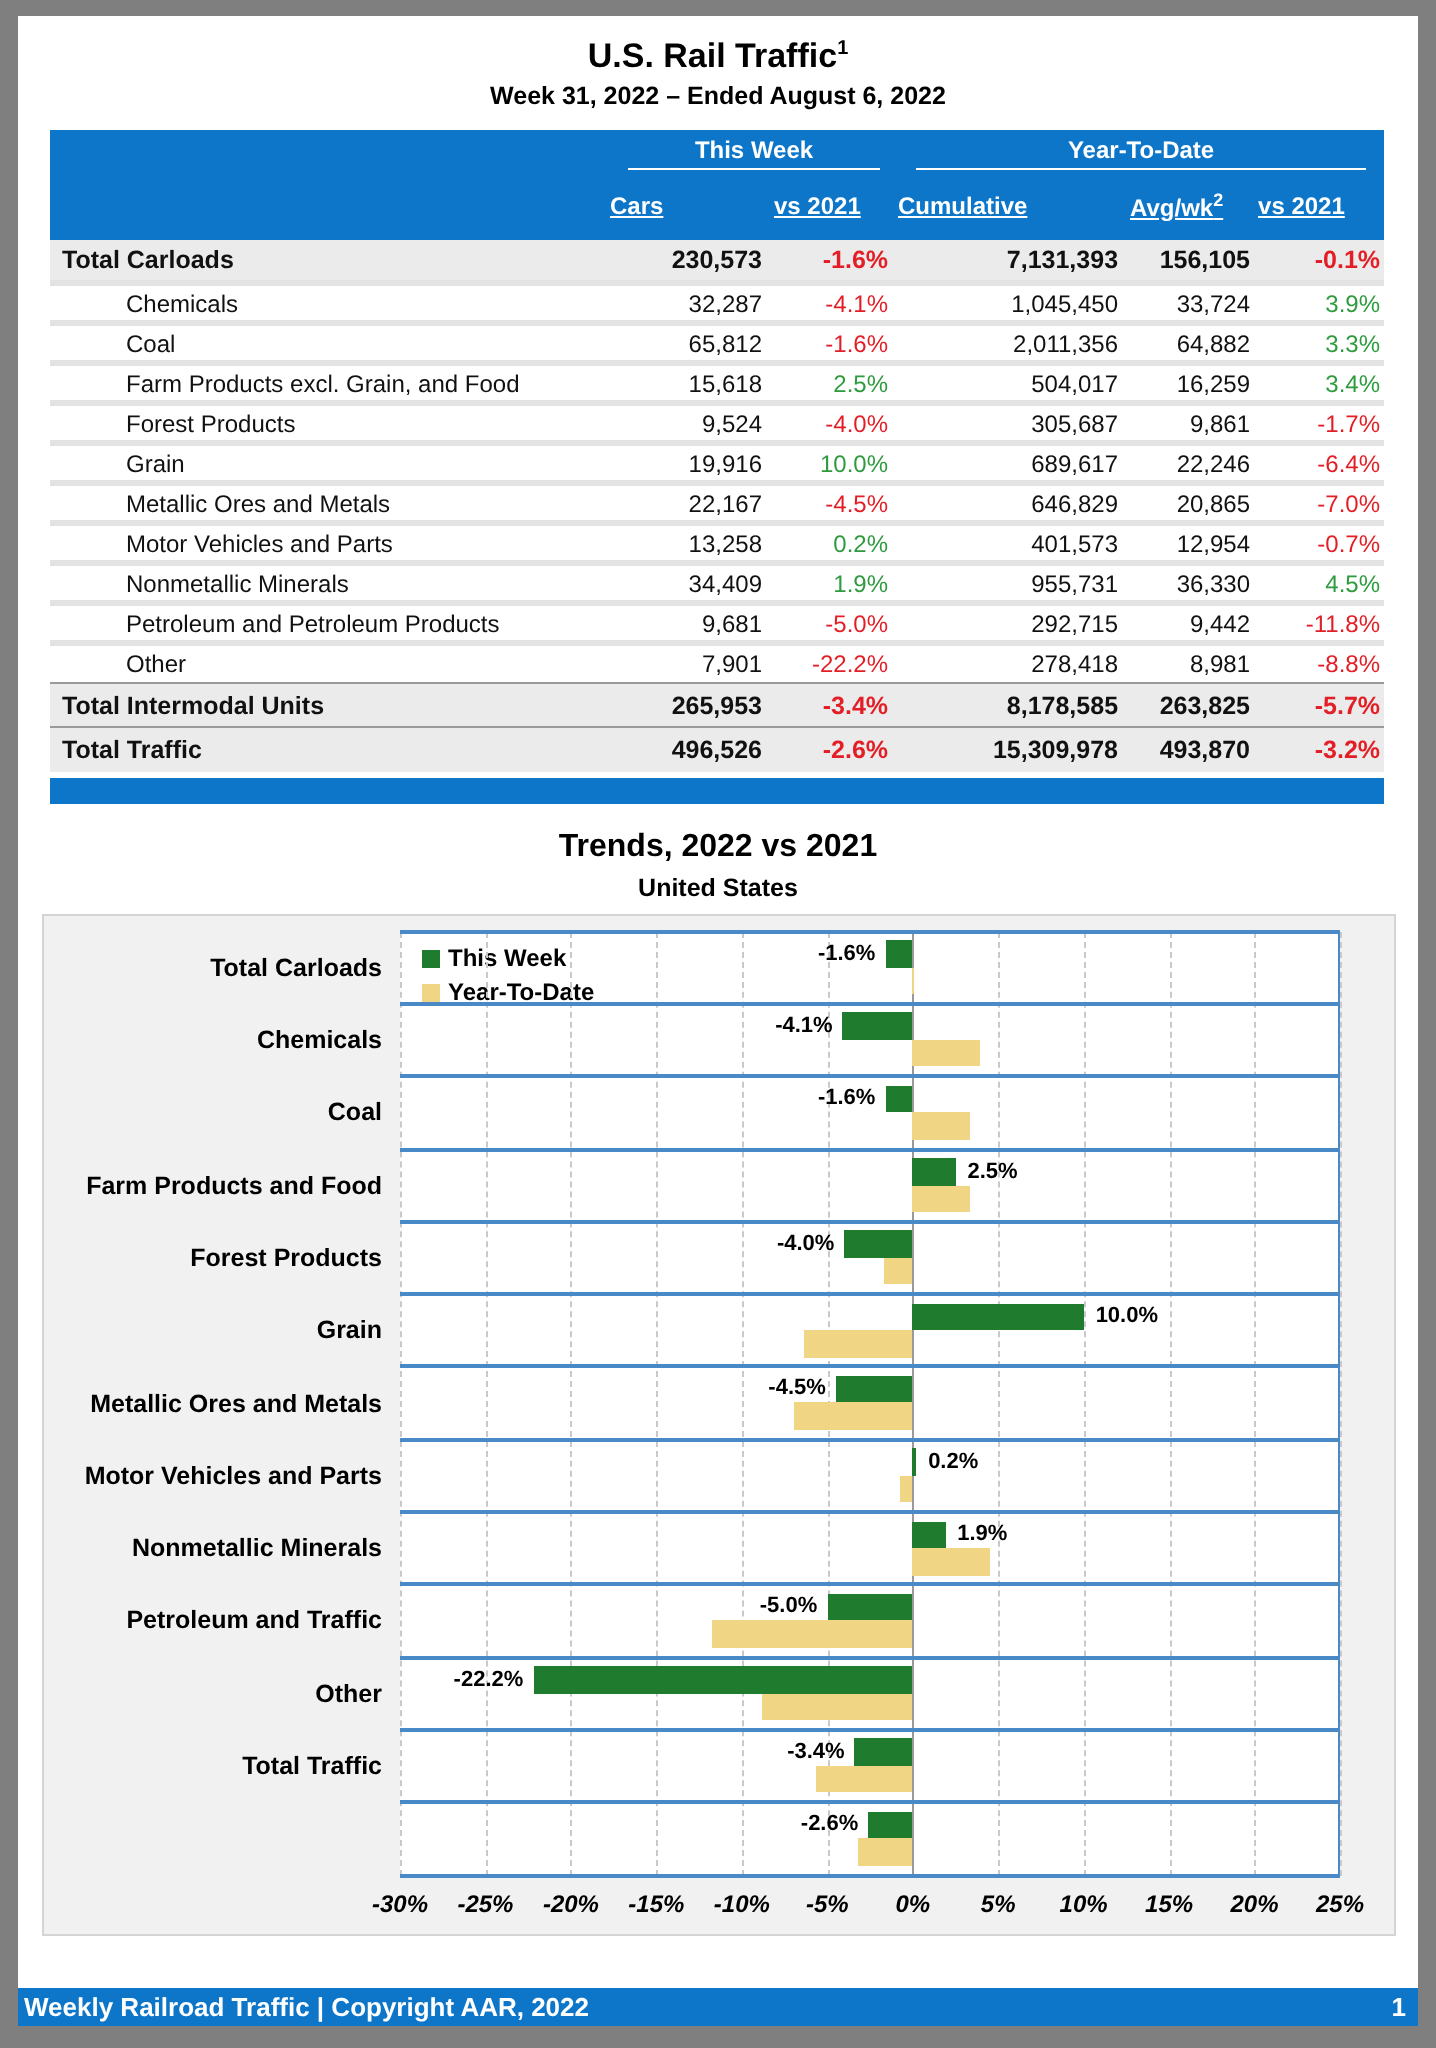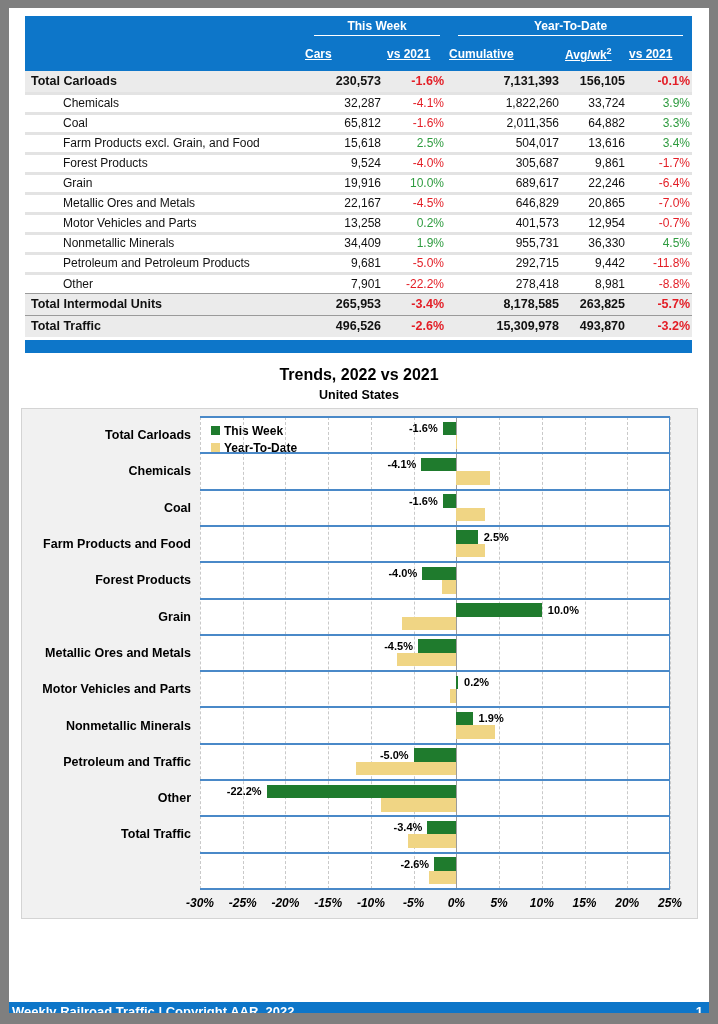--- a/index.html
+++ b/index.html
@@ -81,20 +81,24 @@
                 display:flex; align-items:center; justify-content:space-between; padding:0 6px 0 3px; }
   .footer-text { color:#fff; font-size:13px; font-weight:bold; }
   .footer-page { color:#fff; font-size:13px; font-weight:bold; }
 </style>
 </head>
 <body>
 
 <div class="page">
   <div class="inner">
 
+    <div class="title-block">
+      <div class="main-title"><span>U.S. Rail Traffic</span><sup>1</sup></div>
+      <div class="sub-title">Week 31, 2022 – Ended August 6, 2022</div>
+    </div>
 
     <table class="traffic">
       <colgroup>
         <col class="c-label">
           <col class="c-cars">
           <col class="c-vs1">
           <col class="c-cum">
           <col class="c-avg">
           <col class="c-vs2">
       </colgroup>
@@ -123,38 +127,38 @@
             <td class="num">230,573</td>
             <td class="num neg">-1.6%</td>
             <td class="num">7,131,393</td>
             <td class="num">156,105</td>
             <td class="num neg">-0.1%</td>
           </tr>
           <tr class="sub-row">
             <td>Chemicals</td>
             <td class="num">32,287</td>
             <td class="num neg">-4.1%</td>
-            <td class="num">1,822,260</td>
+            <td class="num">1,045,450</td>
             <td class="num">33,724</td>
             <td class="num pos">3.9%</td>
           </tr>
           <tr class="sub-row">
             <td>Coal</td>
             <td class="num">65,812</td>
             <td class="num neg">-1.6%</td>
             <td class="num">2,011,356</td>
             <td class="num">64,882</td>
             <td class="num pos">3.3%</td>
           </tr>
           <tr class="sub-row">
             <td>Farm Products excl. Grain, and Food</td>
             <td class="num">15,618</td>
             <td class="num pos">2.5%</td>
             <td class="num">504,017</td>
-            <td class="num">13,616</td>
+            <td class="num">16,259</td>
             <td class="num pos">3.4%</td>
           </tr>
           <tr class="sub-row">
             <td>Forest Products</td>
             <td class="num">9,524</td>
             <td class="num neg">-4.0%</td>
             <td class="num">305,687</td>
             <td class="num">9,861</td>
             <td class="num neg">-1.7%</td>
           </tr>

